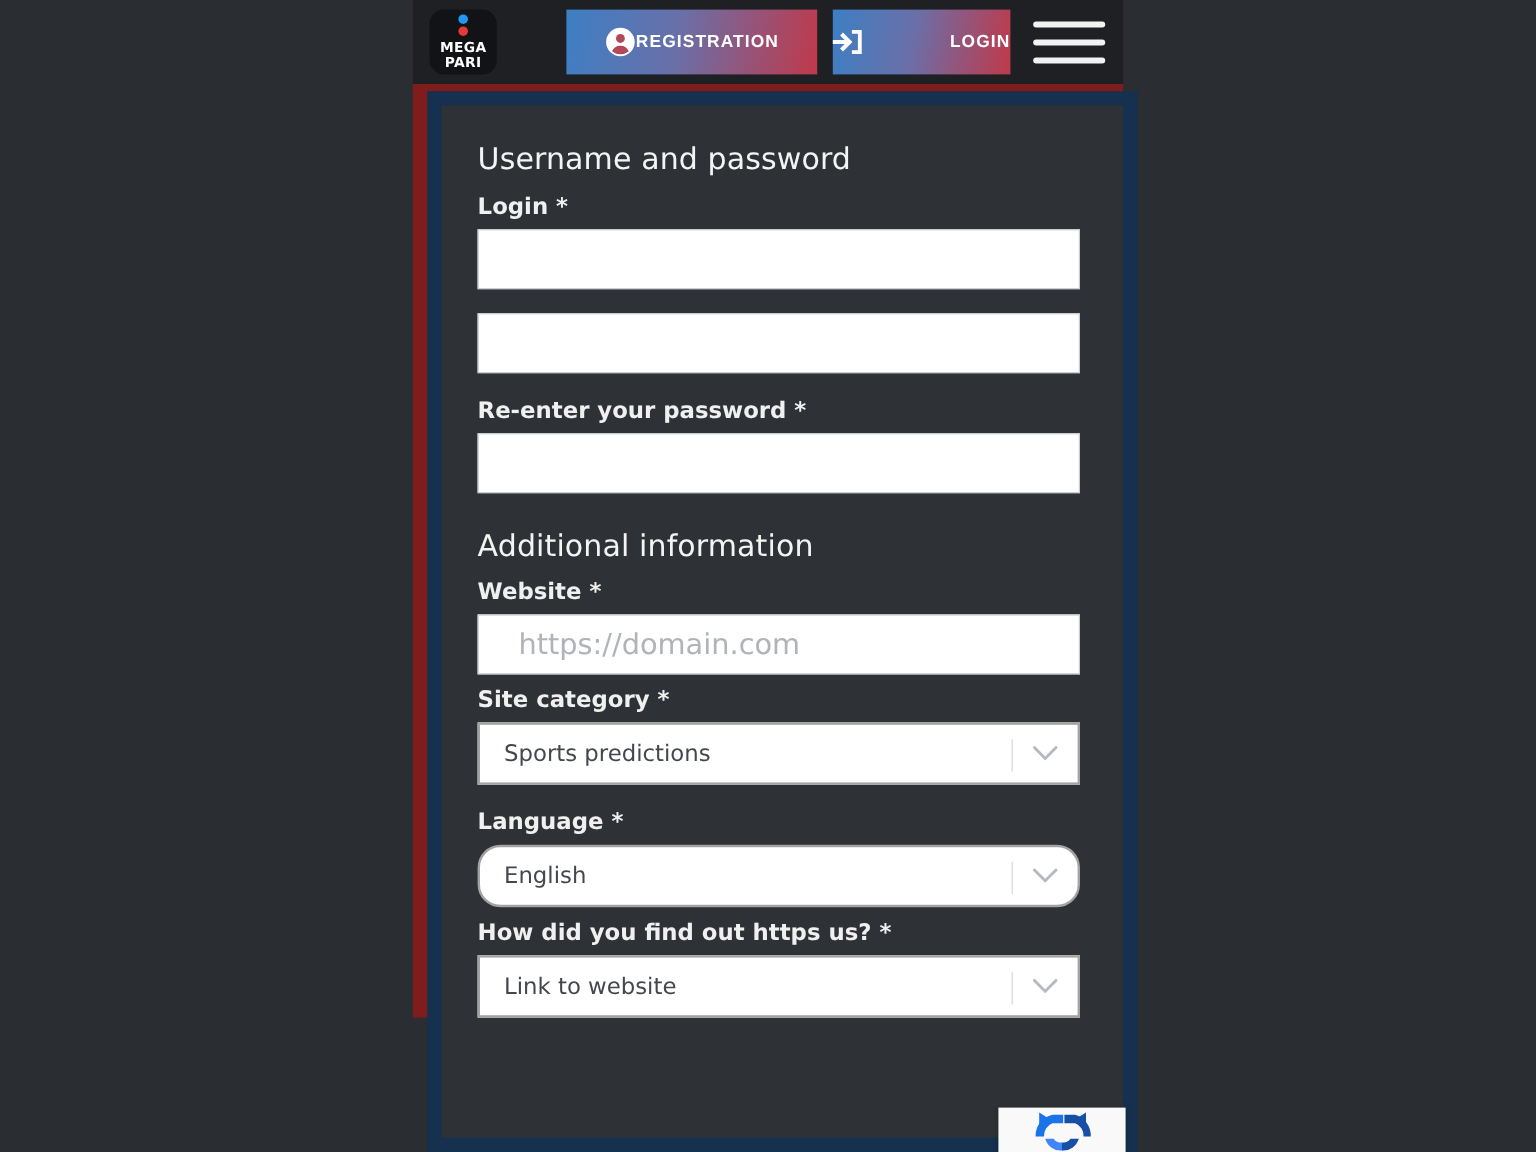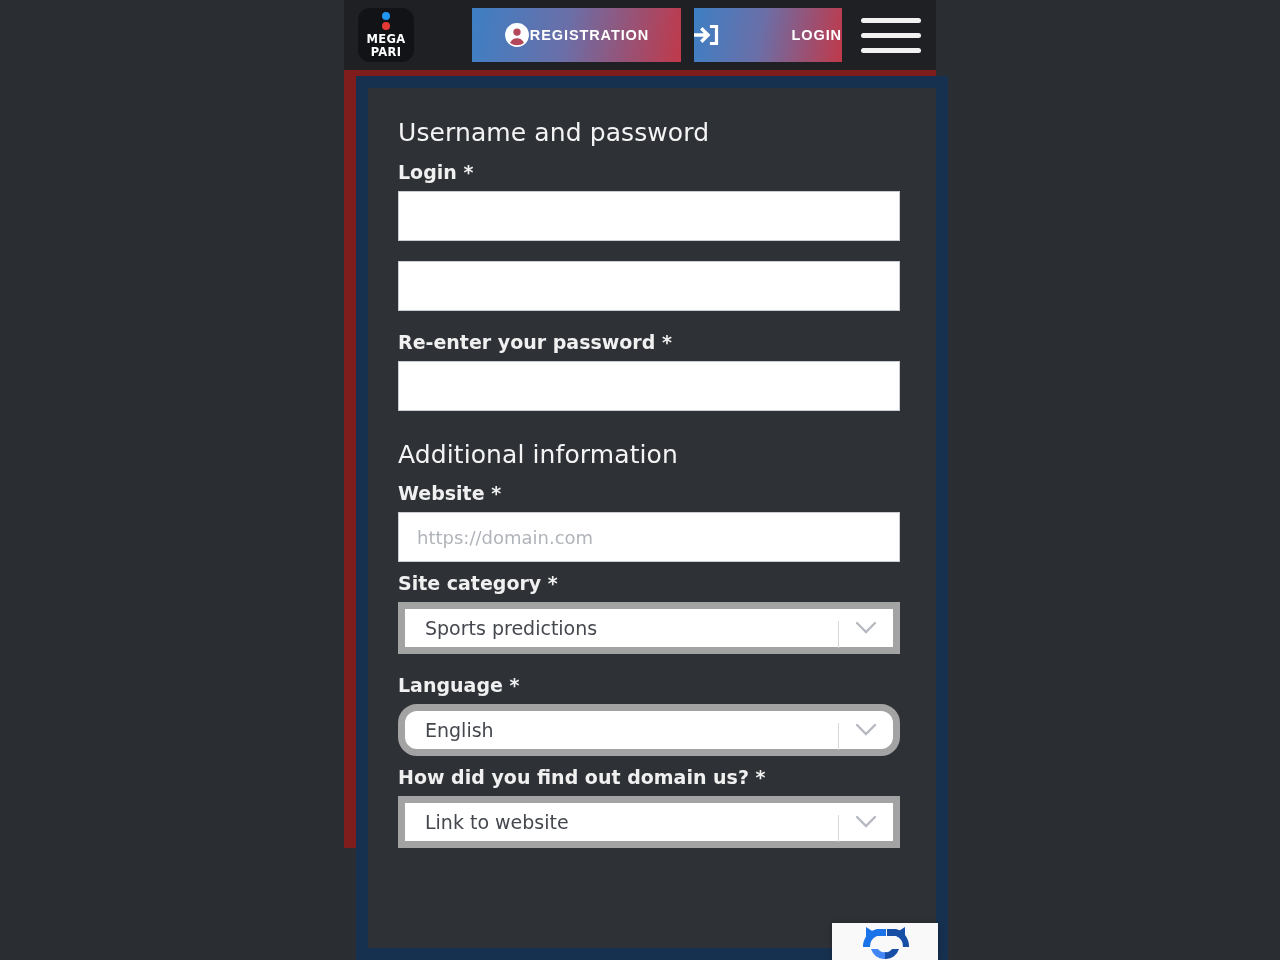--- a/index.html
+++ b/index.html
@@ -97,32 +97,32 @@
     font-size: 19px; font-weight: 700;
     margin-bottom: 8px;
   }
 
   input.text-input {
     display: block;
     width: 502px; height: 50px;
     background: #fff;
     border: 1px solid #c9cdd3;
     font-family: "DejaVu Sans", "Liberation Sans", sans-serif;
-    font-size: 18px; color: #2e3136;
-    padding: 0 18px;
+    font-size: 24px; color: #2e3136;
+    padding: 0 33px;
     margin-bottom: 20px;
   }
   input.text-input::placeholder { color: #b0b4ba; }
   input.text-input.website { margin-bottom: 10px; }
 
   .select-wrap {
     position: relative;
     width: 502px; height: 52px;
     background: #fff;
-    border: 7px solid #a3a3a3;
+    border: 2px solid #a3a3a3;
     margin-bottom: 20px;
     display: flex; align-items: center;
     cursor: pointer;
   }
   .select-wrap.tight { margin-bottom: 10px; border-radius: 19px; }
   .select-value {
     font-size: 19px; color: #44484e;
     padding-left: 20px;
   }
   .select-divider {
@@ -212,21 +212,21 @@
 
       <label class="field-label">Language *</label>
       <div class="select-wrap tight">
         <span class="select-value">English</span>
         <span class="select-divider"></span>
         <svg class="select-chevron" width="22" height="14" viewBox="0 0 22 14">
           <path d="M2 2l9 9 9-9" stroke="#b6bac0" stroke-width="2.4" fill="none" stroke-linecap="round"></path>
         </svg>
       </div>
 
-      <label class="field-label">How did you find out domain us? *</label>
+      <label class="field-label">How did you find out https us? *</label>
       <div class="select-wrap">
         <span class="select-value">Link to website</span>
         <span class="select-divider"></span>
         <svg class="select-chevron" width="22" height="14" viewBox="0 0 22 14">
           <path d="M2 2l9 9 9-9" stroke="#b6bac0" stroke-width="2.4" fill="none" stroke-linecap="round"></path>
         </svg>
       </div>
 
     </div>
   </div>

